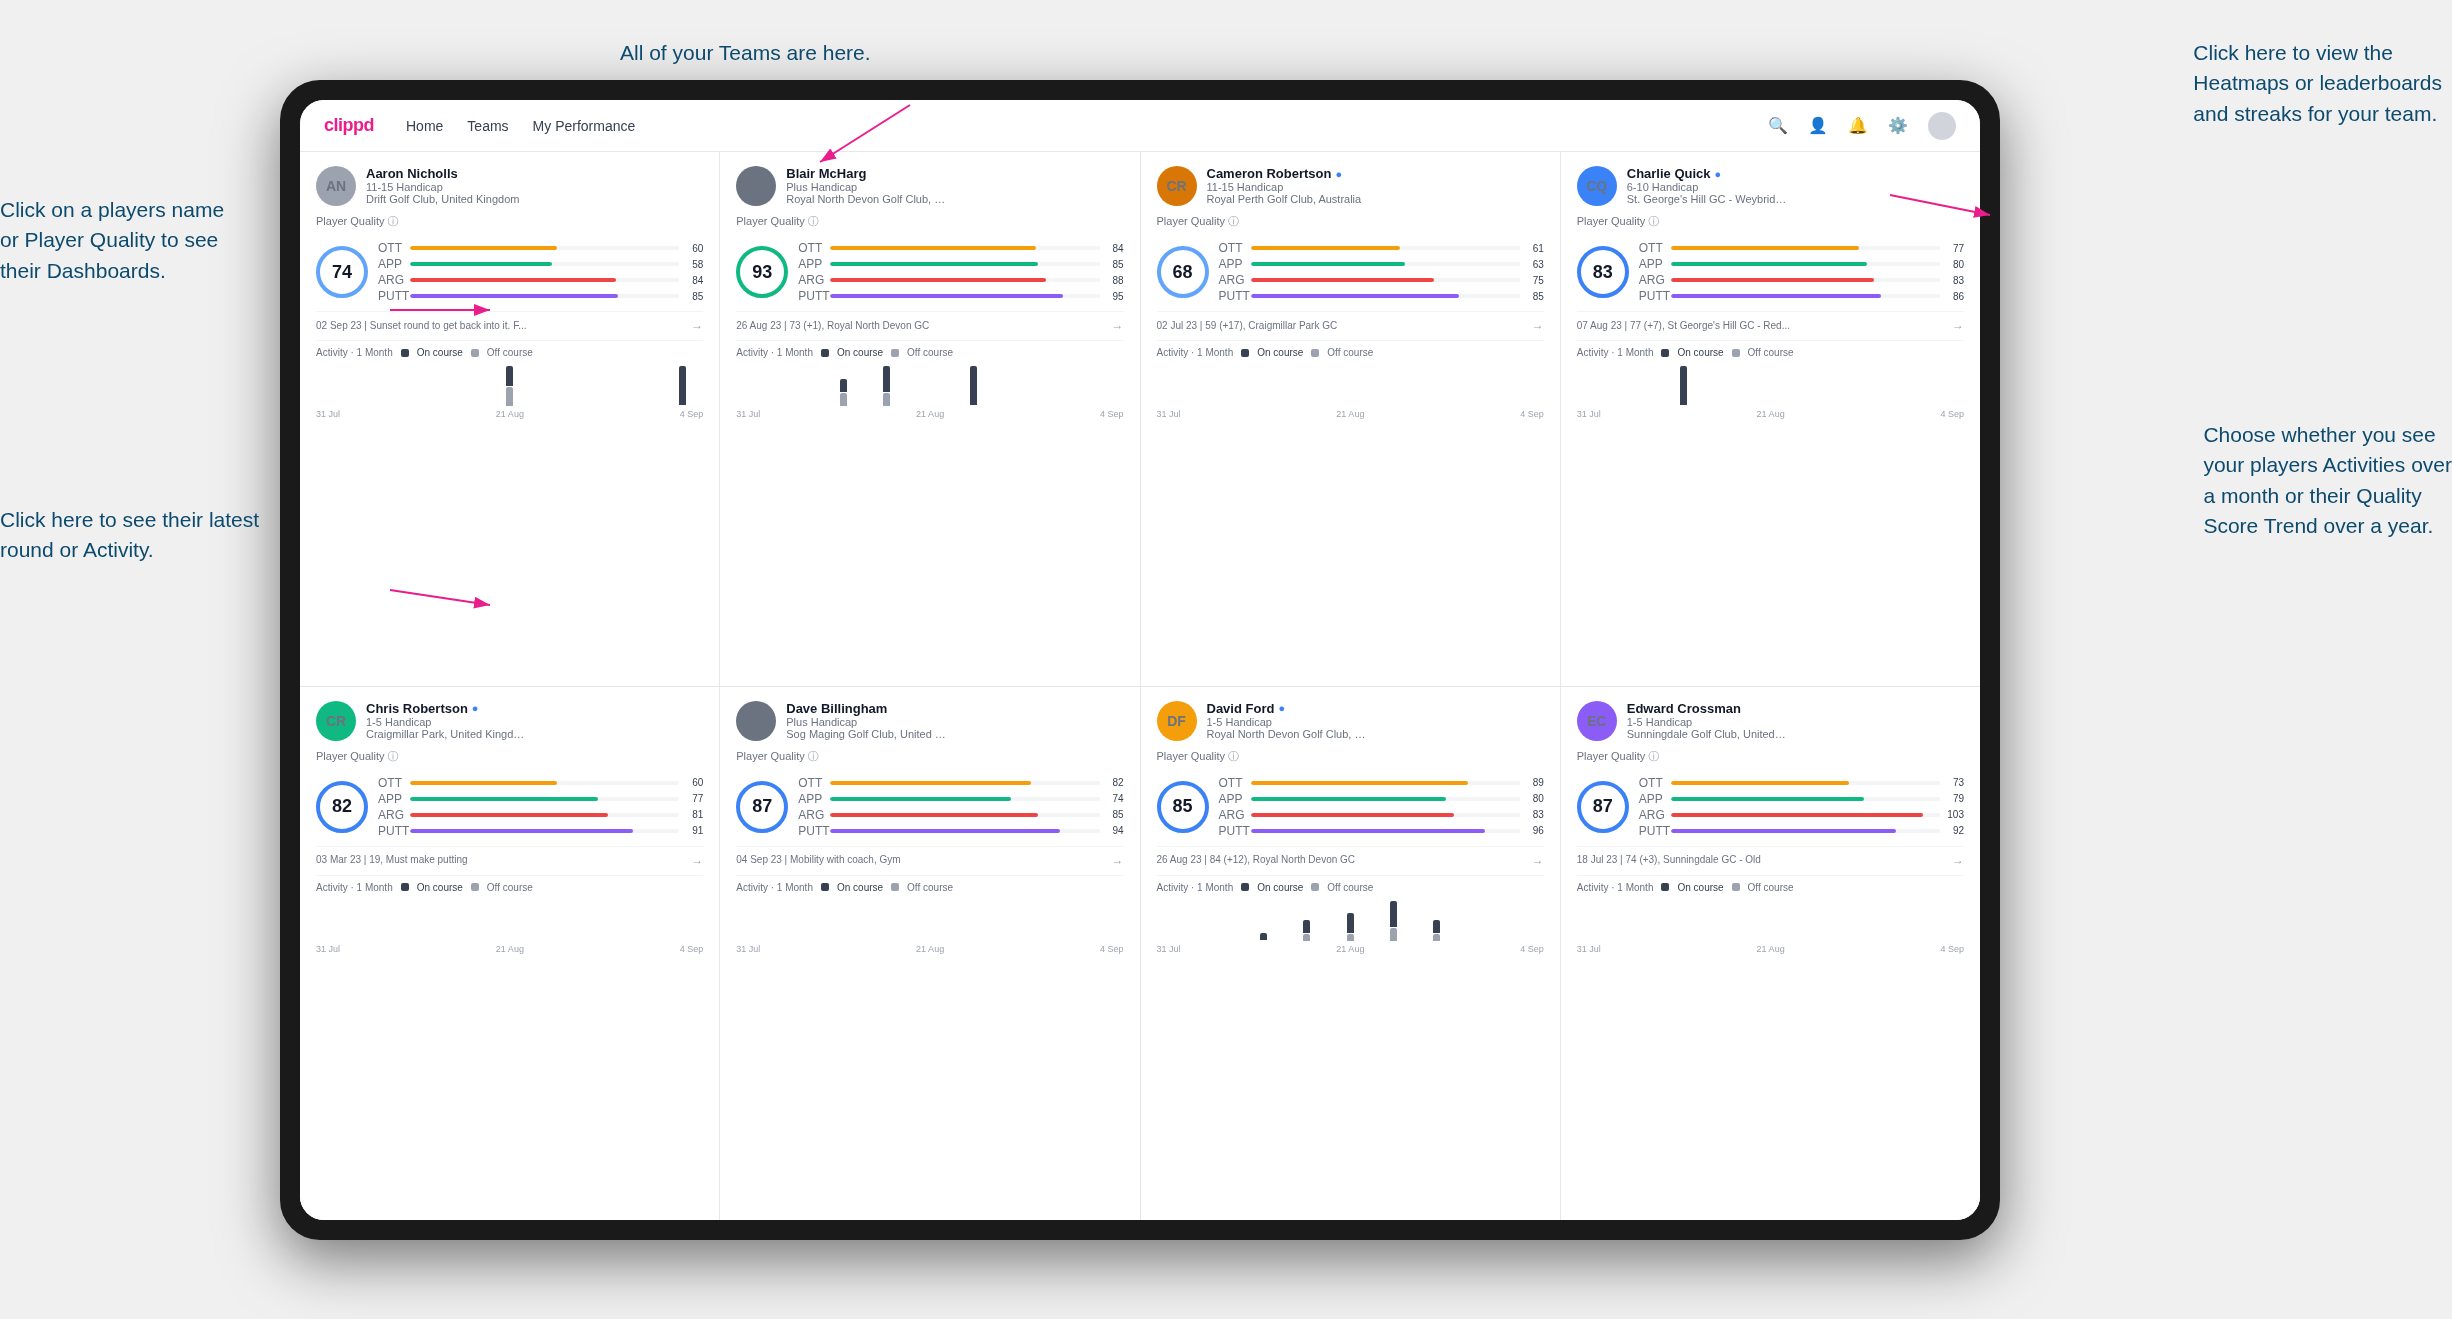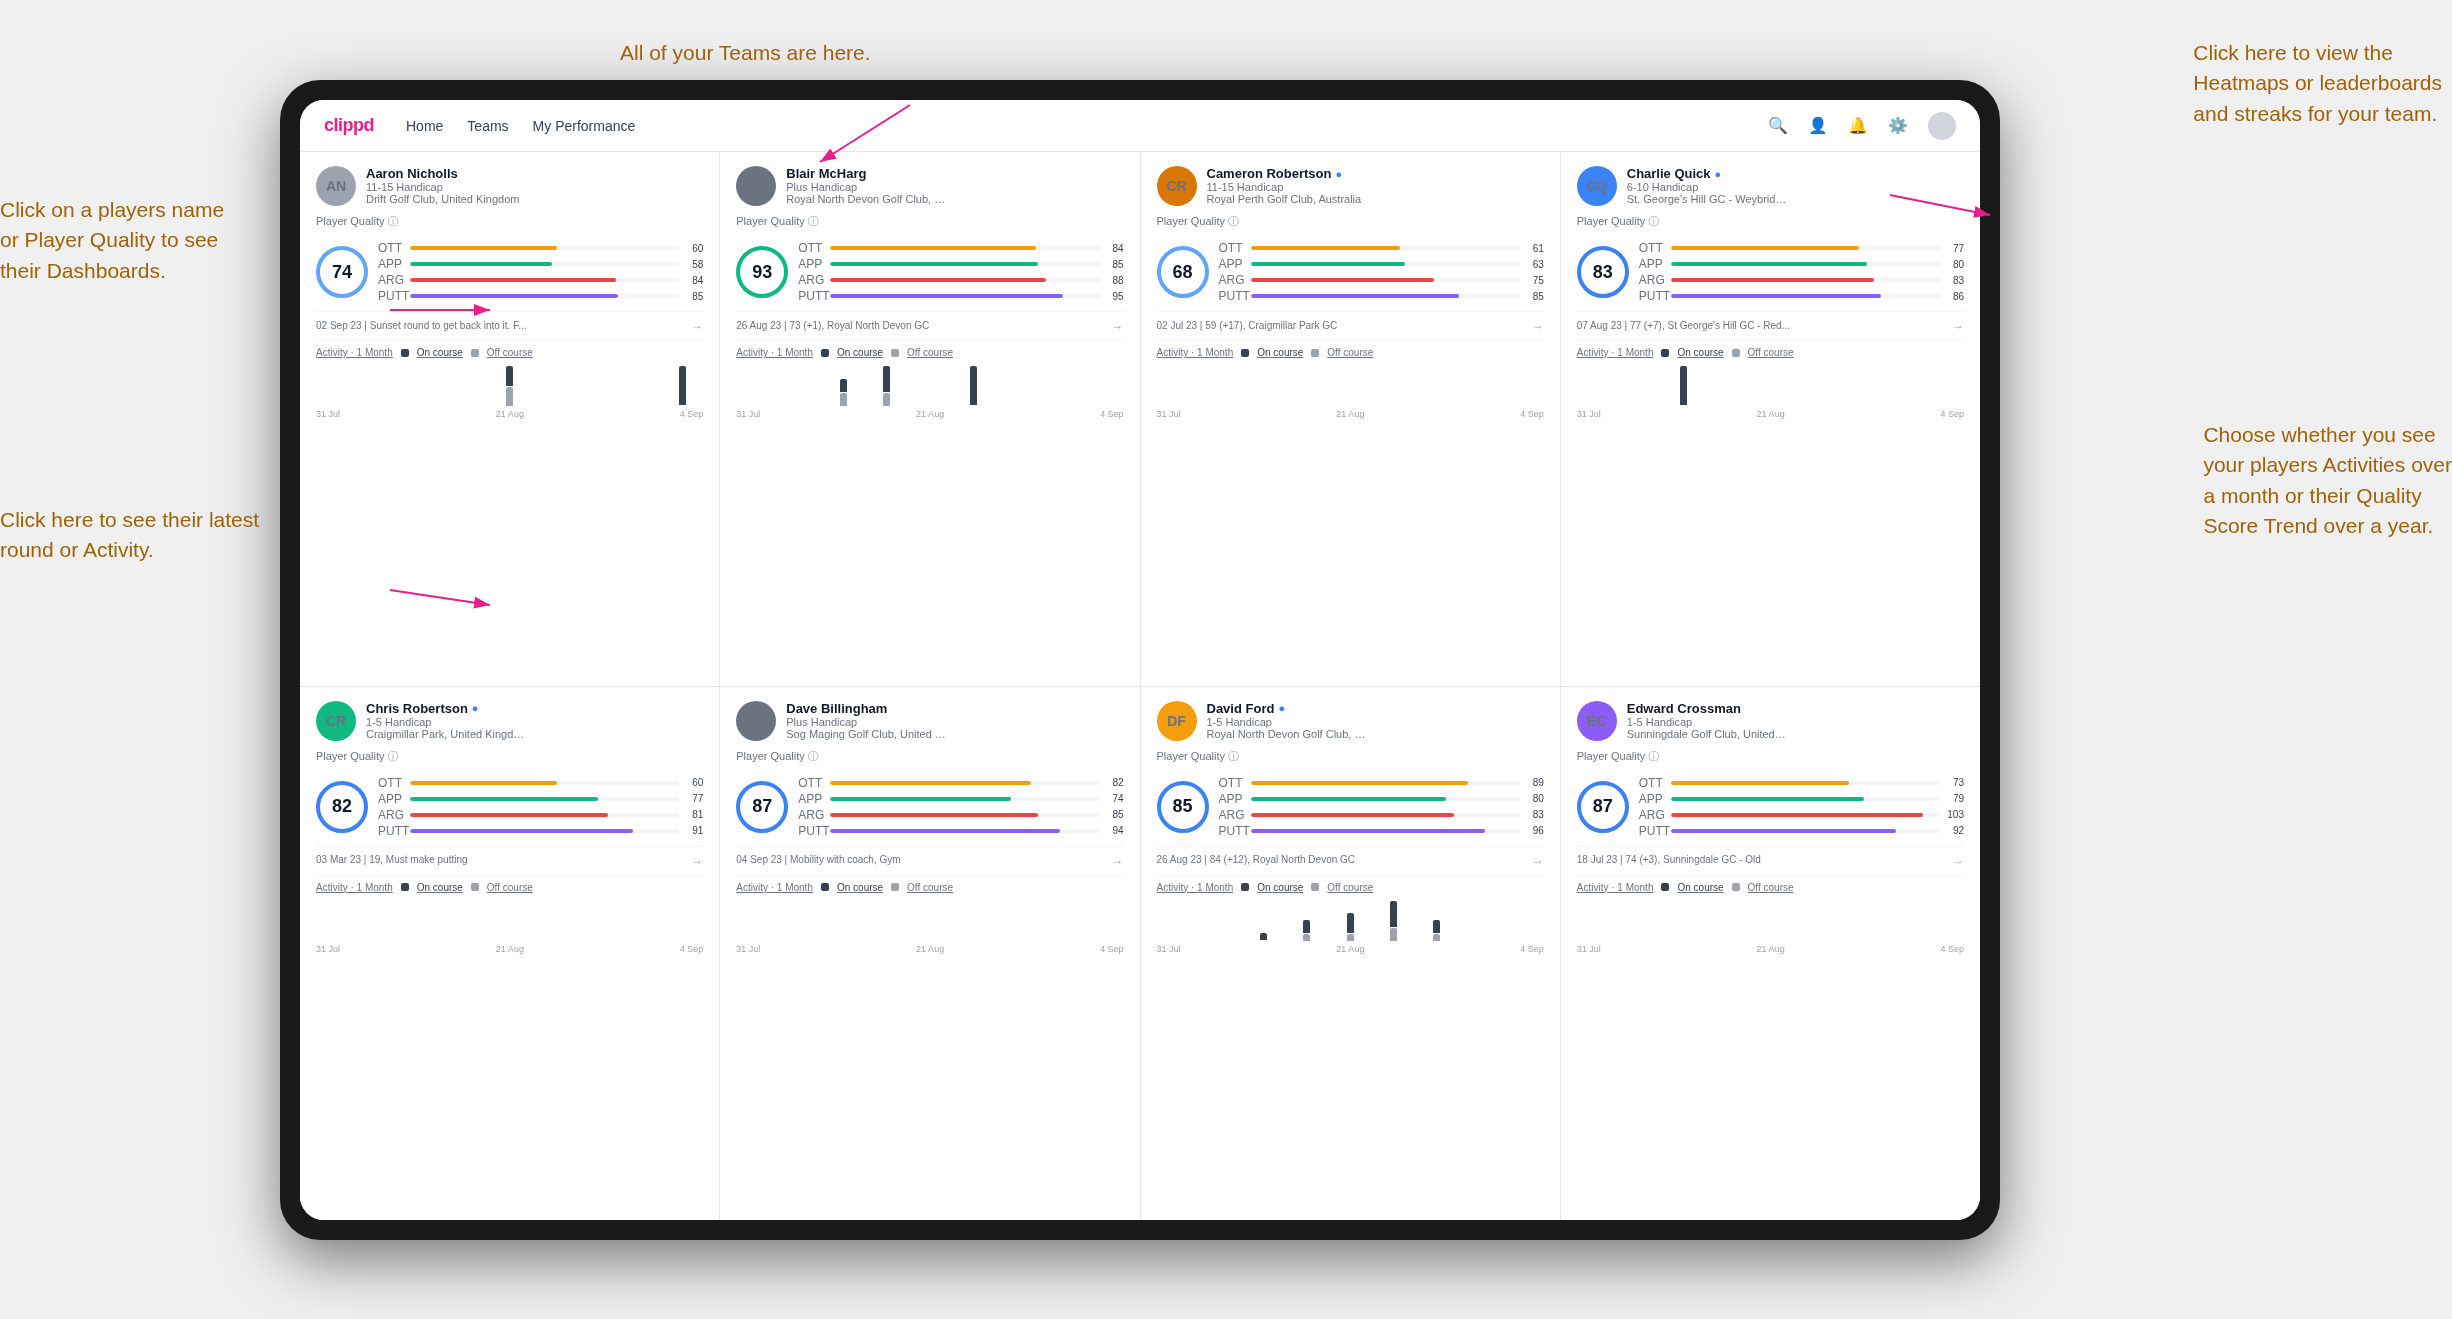--- a/index.html
+++ b/index.html
@@ -315,21 +315,20 @@
       border-top: 1px solid #f3f4f6;
       padding-top: 6px;
     }
     .activity-header {
       display: flex;
       align-items: center;
       gap: 8px;
       font-size: 10px;
       color: #6b7280;
       margin-bottom: 4px;
-      text-decoration: underline;
     }
     .legend-dot {
       width: 8px;
       height: 8px;
       border-radius: 2px;
       display: inline-block;
     }
     .chart-labels {
       display: flex;
       justify-content: space-between;
@@ -348,21 +347,21 @@
       width: 100%;
       height: 100%;
       pointer-events: none;
     }
 
     
     .callout {
       position: absolute;
       font-size: 21px;
       line-height: 1.45;
-      color: #a16207;
+      color: #0c4a6e;
       max-width: 290px;
     }
 
     .arrow-line {
       stroke: #e91e8c;
       stroke-width: 2;
       fill: none;
       marker-end: url(#arrowhead);
     }
   </style>

